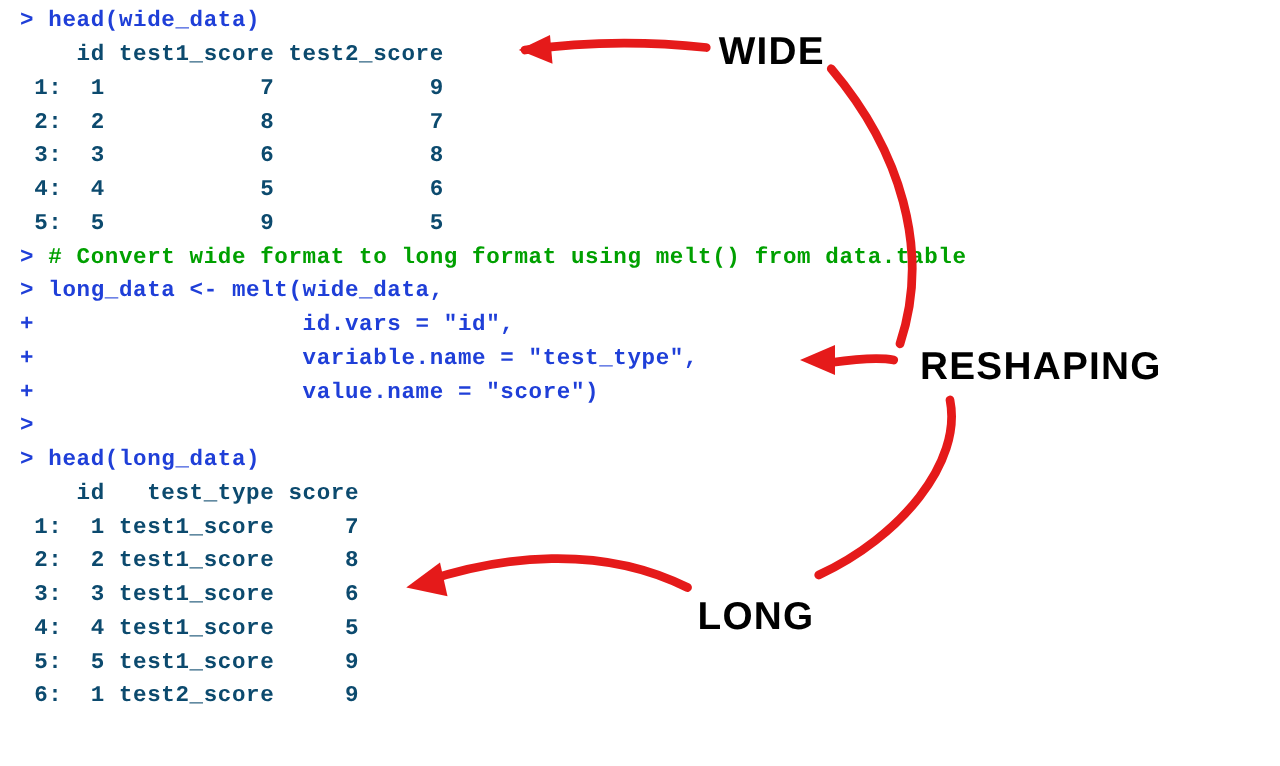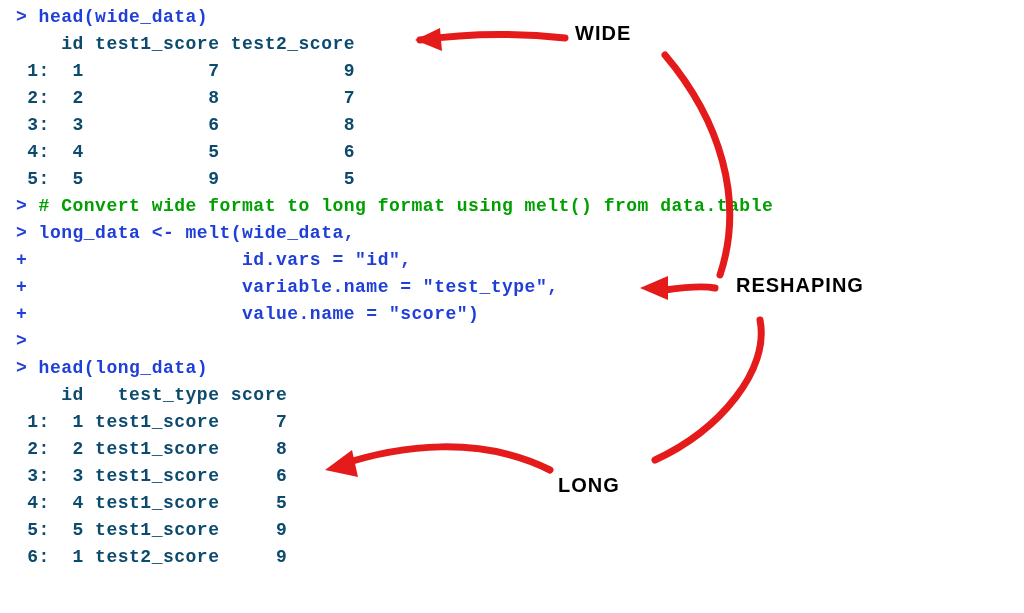--- a/index.html
+++ b/index.html
@@ -21,21 +21,21 @@
     font-weight: bold;
   }
   .prompt { color: #1f3fd8; } 
   .cmd    { color: #1f3fd8; }
   .comment{ color: #00a000; }
   .plain  { color: #0c4a6e; }
   .label {
     position: absolute;
     font-family: Arial, Helvetica, sans-serif;
     font-weight: 900;
-    font-size: 20px;
+    font-size: 31px;
     color: #000000;
     letter-spacing: 1px;
   }
   svg.overlay {
     position: absolute;
     top: 0; left: 0;
     pointer-events: none;
   }
 </style>
 </head>

